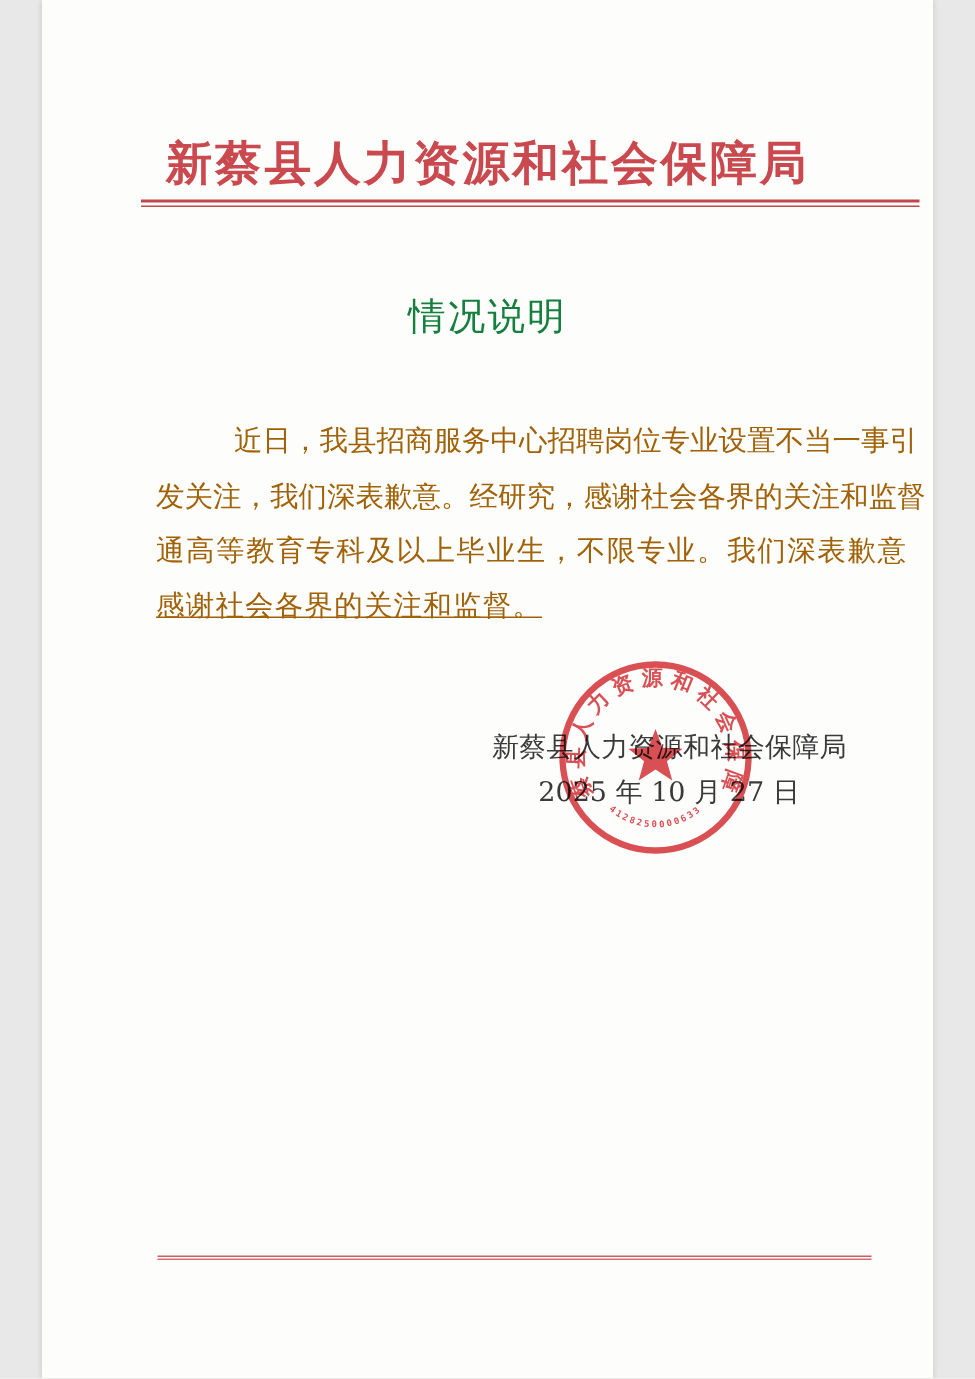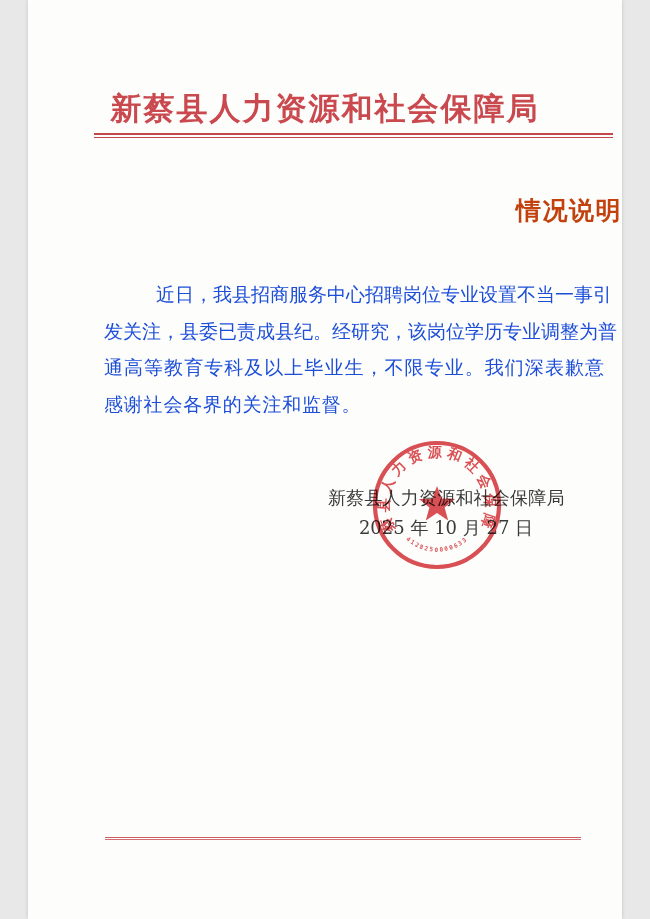--- a/index.html
+++ b/index.html
@@ -38,49 +38,50 @@
     height: 2px;
     border-top: 2.4px solid #c2464c;
     border-bottom: 1.7px solid #c2464c;
   }
   
   .doc-title {
     position: absolute;
     top: 194px;
     left: 0;
     width: 100%;
-    text-align: right;
-    color: #c2410c;
+    text-align: center;
+    color: #15803d;
     font-size: 25px;
-    font-weight: 700;
+    font-weight: 400;
     letter-spacing: 1.5px;
   }
   
   .body-text {
     position: absolute;
     top: 276px;
     left: 76px;
     width: 500px;
-    color: #1d4ed8;
+    color: #a16207;
     font-size: 19px;
     line-height: 36.6px;
   }
   .body-line {
     text-align: justify;
     text-align-last: justify;
     text-justify: inter-character;
     white-space: nowrap;
   }
   .body-line.first {
     text-indent: 52px;
   }
   .body-line.last {
     text-align: left;
     text-align-last: left;
     letter-spacing: 0.8px;
+    text-decoration: underline;
   }
   
   .signature-block {
     position: absolute;
     top: 486px;
     left: 300px;
     width: 236px;
     text-align: center;
     color: #3a3a3a;
     z-index: 1;
@@ -125,21 +126,21 @@
 <div class="page">
 
   <div class="letterhead">新蔡县人力资源和社会保障局</div>
 
   <div class="header-sep"></div>
 
   <div class="doc-title">情况说明</div>
 
   <div class="body-text">
     <div class="body-line first">近日，我县招商服务中心招聘岗位专业设置不当一事引</div>
-    <div class="body-line">发关注，县委已责成县纪。经研究，该岗位学历专业调整为普</div>
+    <div class="body-line">发关注，我们深表歉意。经研究，感谢社会各界的关注和监督</div>
     <div class="body-line">通高等教育专科及以上毕业生，不限专业。我们深表歉意</div>
     <div class="body-line last">感谢社会各界的关注和监督。</div>
   </div>
 
   <div class="signature-block">
     <div class="signature-name">新蔡县人力资源和社会保障局</div>
     <div class="signature-date">2025 年 10 月 27 日</div>
   </div>
 
   <svg class="seal" viewBox="-73 -73 146 146">

